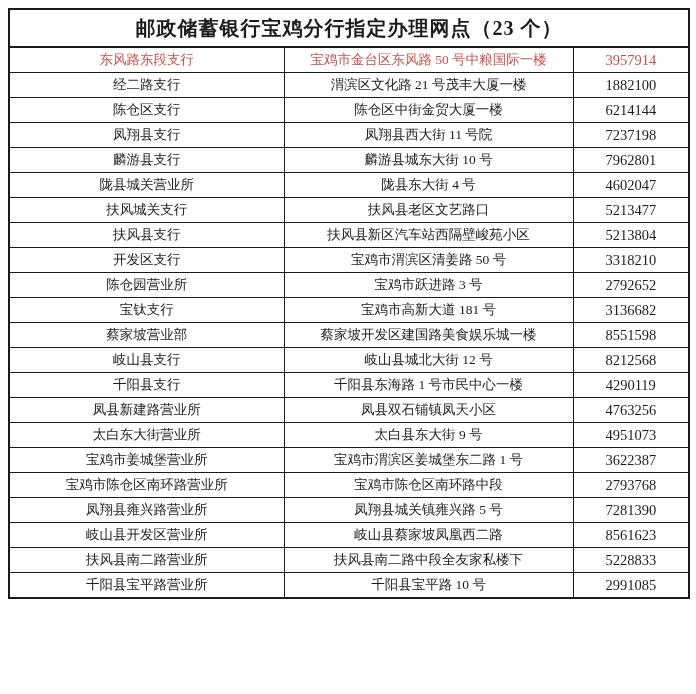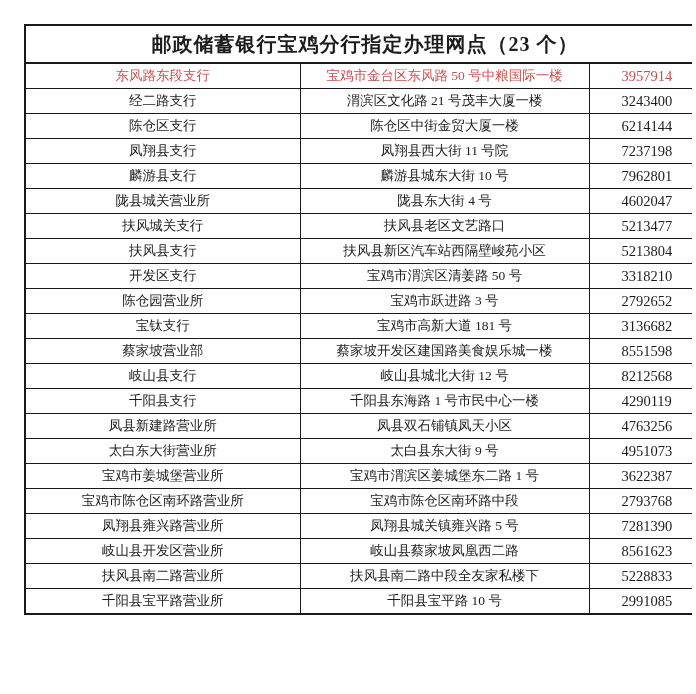--- a/index.html
+++ b/index.html
@@ -5,21 +5,21 @@
   html, body {
     margin: 0;
     padding: 0;
     background: #ffffff;
     font-family: "Liberation Serif", "DejaVu Serif", serif;
   }
   .page {
     width: 692px;
     height: 694px;
     box-sizing: border-box;
-    padding: 24px;
+    padding: 8px;
     background: #ffffff;
     overflow: hidden;
   }
   table.branch-table {
     border-collapse: collapse;
     width: 680px;
     table-layout: fixed;
     color: #1c1c1c;
   }
   table.branch-table col.c-name  { width: 275px; }
@@ -72,21 +72,21 @@
     </thead>
     <tbody id="rows-body">
         <tr class="data-row highlight">
           <td>东风路东段支行</td>
           <td>宝鸡市金台区东风路 50 号中粮国际一楼</td>
           <td class="phone-cell">3957914</td>
         </tr>
         <tr class="data-row">
           <td>经二路支行</td>
           <td>渭滨区文化路 21 号茂丰大厦一楼</td>
-          <td class="phone-cell">3243400</td>
+          <td class="phone-cell">1882100</td>
         </tr>
         <tr class="data-row">
           <td>陈仓区支行</td>
           <td>陈仓区中街金贸大厦一楼</td>
           <td class="phone-cell">6214144</td>
         </tr>
         <tr class="data-row">
           <td>凤翔县支行</td>
           <td>凤翔县西大街 11 号院</td>
           <td class="phone-cell">7237198</td>

